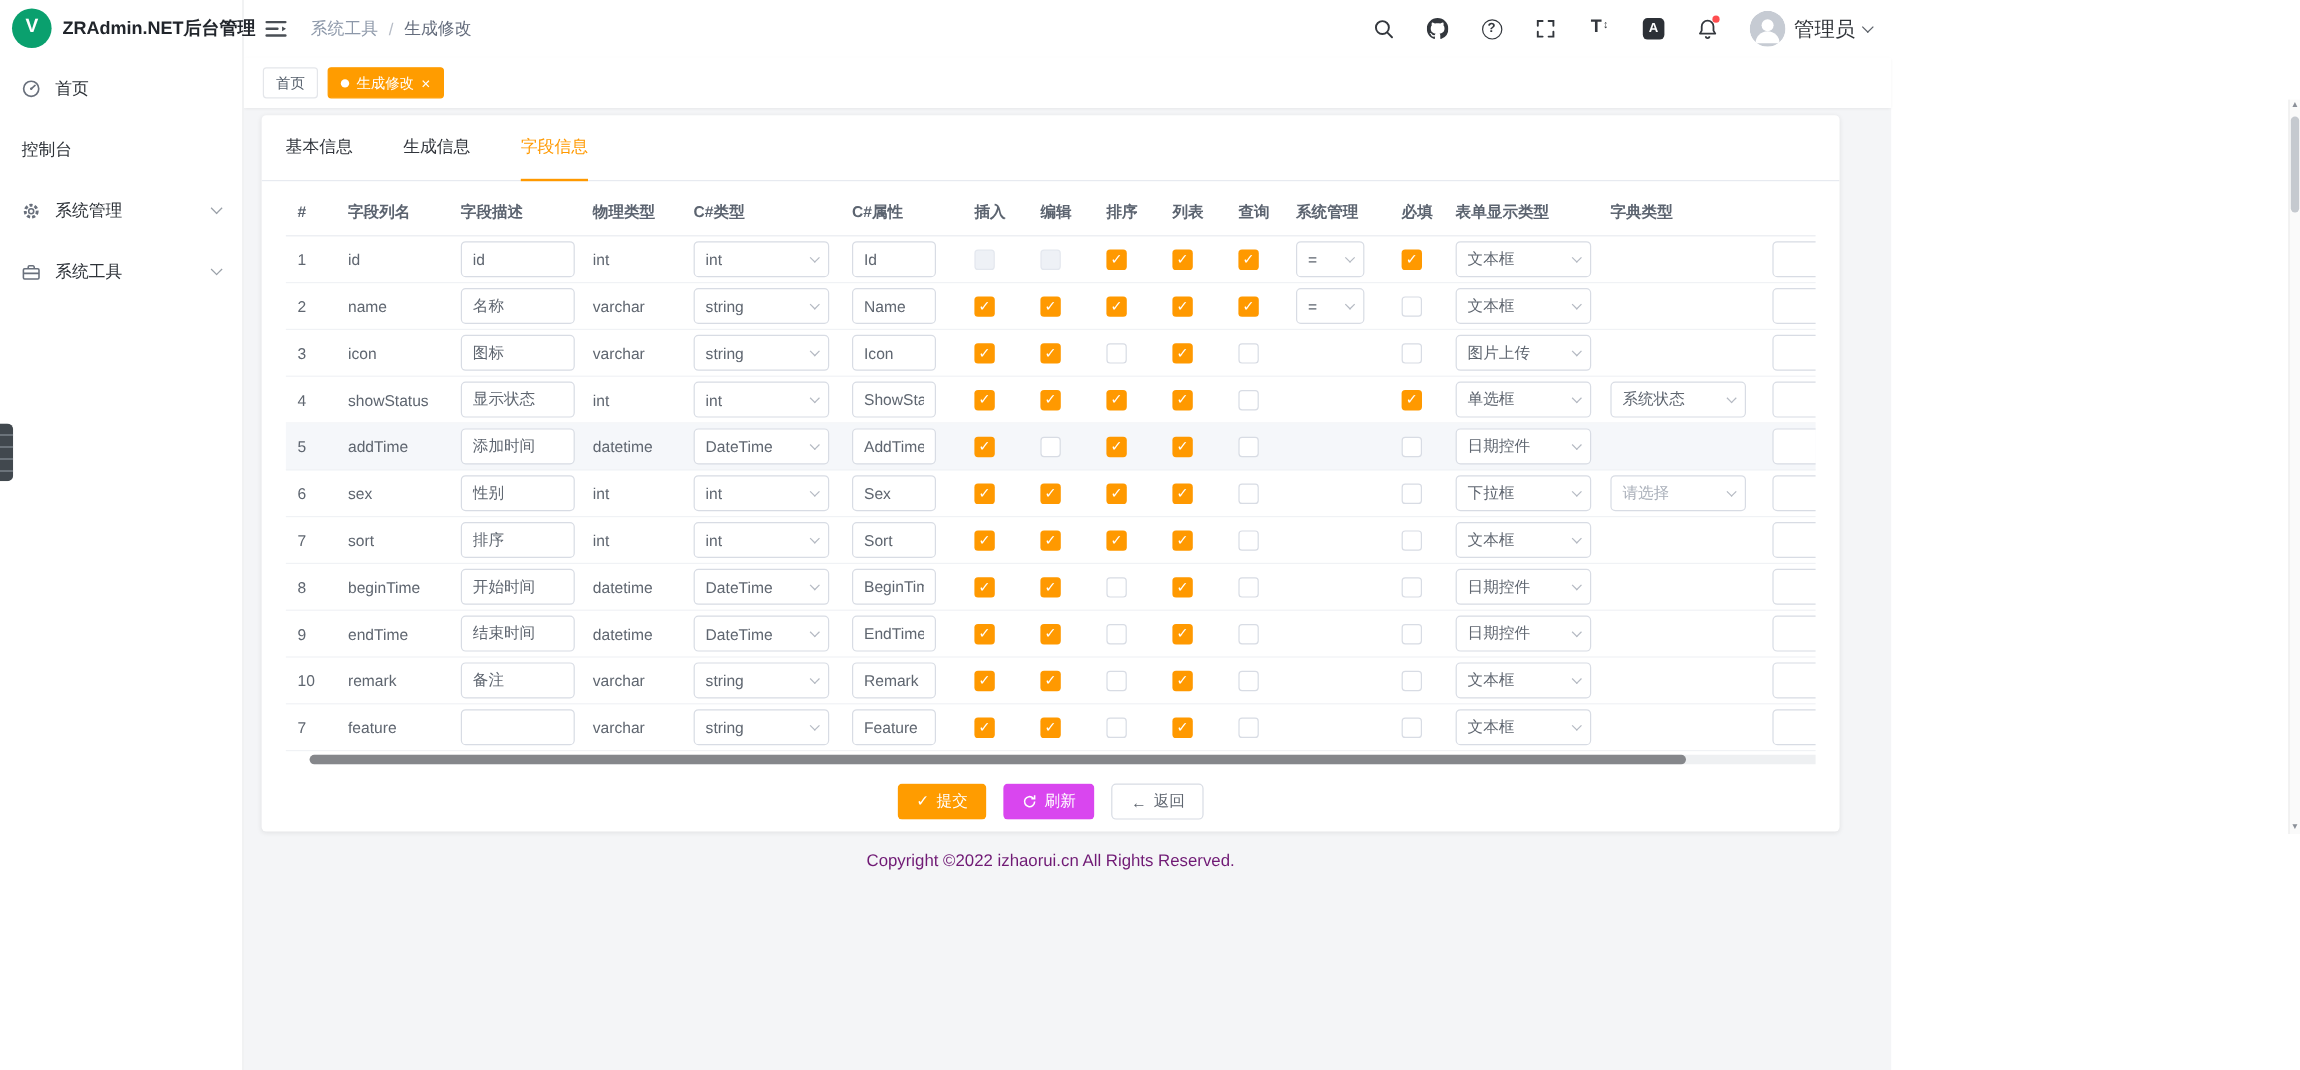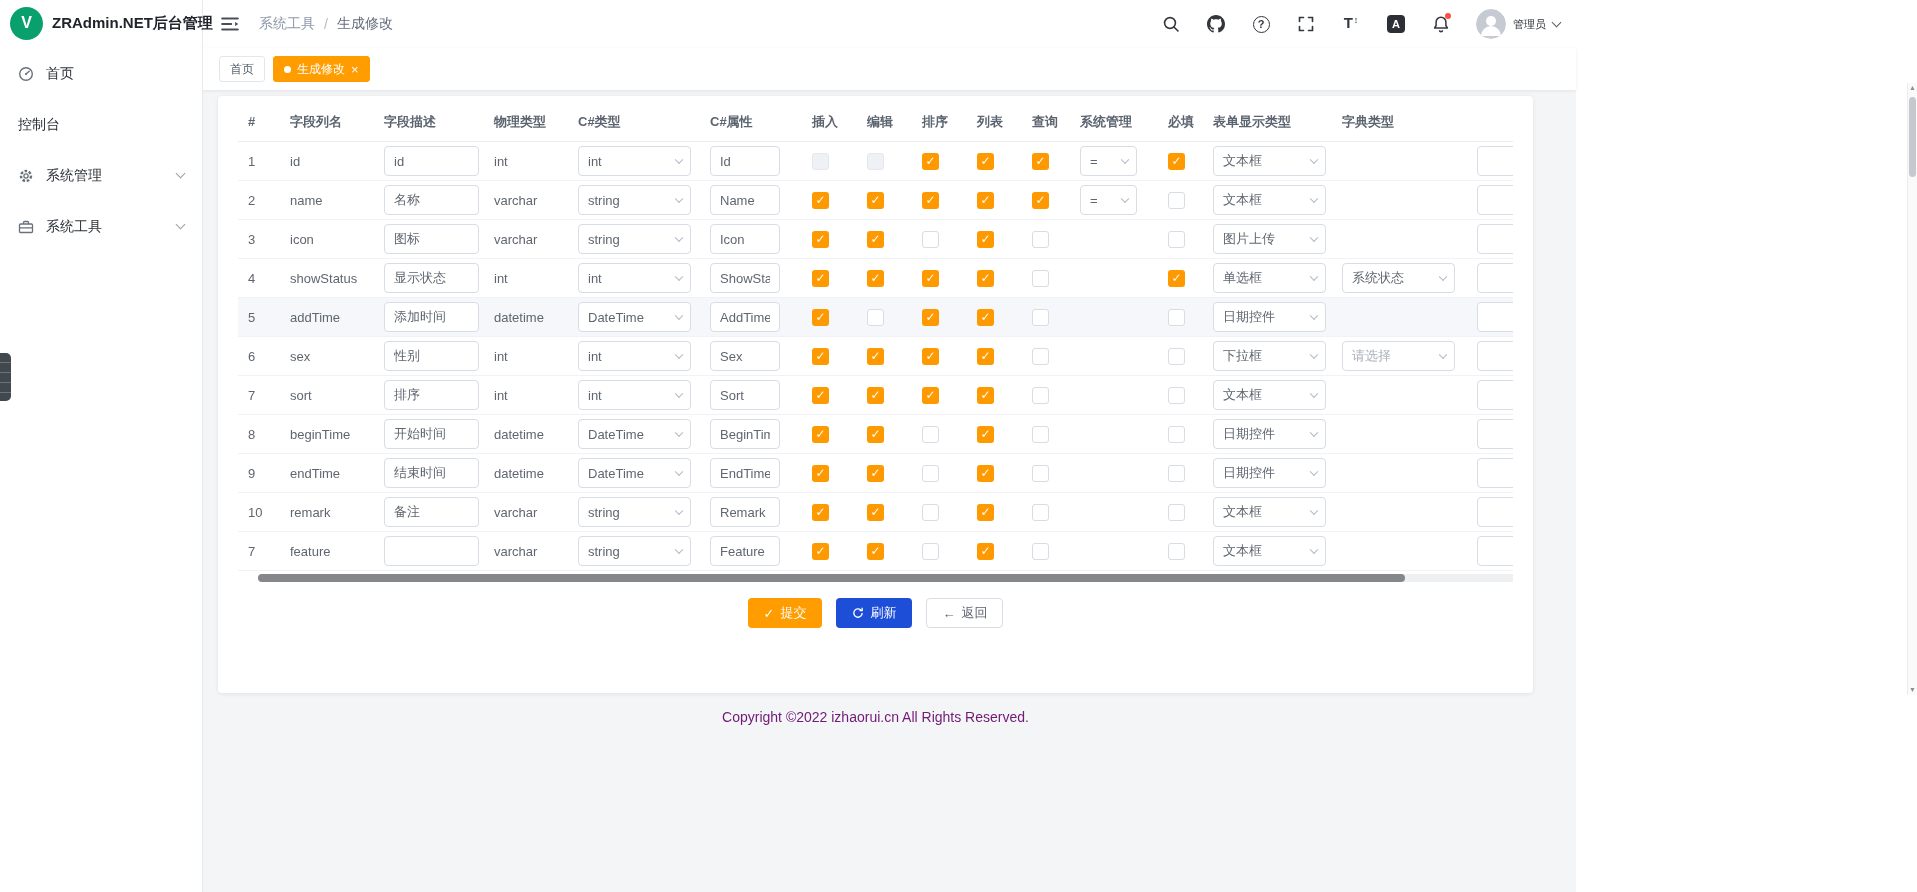--- a/index.html
+++ b/index.html
@@ -42,21 +42,21 @@
   .tbtn { width: 20px; height: 20px; display: flex; align-items: center; justify-content: center; color: #33373d; cursor: pointer; position: relative; }
   .tbtn svg { width: 18px; height: 18px; display: block; }
   .help-circle { width: 17px; height: 17px; border: 1.6px solid #33373d; border-radius: 50%; display: flex; align-items: center; justify-content: center; font-size: 11px; font-weight: bold; }
   .fontsize-ic { font-weight: bold; font-size: 15px; color: #33373d; display: flex; align-items: flex-start; }
   .fontsize-ic .fs-arrow { font-size: 9px; margin-left: 1px; margin-top: 1px; }
   .lang-badge { width: 18px; height: 18px; background: #2c3036; color: #fff; border-radius: 4px; font-size: 11px; font-weight: bold; display: flex; align-items: center; justify-content: center; }
   .bell-dot { position: absolute; top: -1px; right: 0; width: 6px; height: 6px; border-radius: 50%; background: #ff4d4f; }
   .user { display: flex; align-items: center; gap: 7px; cursor: pointer; }
   .avatar { width: 30px; height: 30px; border-radius: 50%; overflow: hidden; flex-shrink: 0; }
   .avatar svg { width: 30px; height: 30px; display: block; }
-  .user-name { font-size: 11px; color: #2f3338; }
+  .user-name { font-size: 17px; color: #2f3338; }
   .ucaret { width: 7px; height: 7px; border-right: 1.4px solid #5b6068; border-bottom: 1.4px solid #5b6068; transform: rotate(45deg); margin-top: -4px; }
   
   .tagsbar { height: 42px; background: #fff; display: flex; align-items: center; gap: 8px; padding: 0 16px; box-shadow: 0 1px 3px rgba(0,0,0,.08); position: relative; z-index: 2; flex-shrink: 0; }
   .tag { height: 26px; display: inline-flex; align-items: center; padding: 0 10px; font-size: 12px; border: 1px solid #e4e6ea; background: #fff; color: #56606c; border-radius: 3px; cursor: pointer; }
   .tag.active { background: #ff9c00; border-color: #ff9c00; color: #fff; }
   .tag-dot { width: 7px; height: 7px; border-radius: 50%; background: #fff; margin-right: 6px; }
   .tag-close { margin-left: 6px; font-size: 13px; line-height: 1; }
   
   .content { flex: 1; background: #f4f5f7; padding: 6px 0 0 15px; overflow: hidden; }
   .card { width: 1315px; height: 597px; background: #fff; border-radius: 4px; box-shadow: 0 1px 4px rgba(0,0,0,.08); overflow: hidden; }
@@ -85,21 +85,21 @@
   .cb.checked { background: #ff9900; }
   .cb.checked::after { content: "✓"; color: #fff; font-size: 12px; font-weight: bold; line-height: 1; }
   .cb.unchecked { border: 1px solid #d8dce4; background: #fff; }
   .cb.disabled { border: 1px solid #e3e7ee; background: #eef1f6; cursor: not-allowed; }
   .hscroll { width: 1275px; height: 8px; margin: 3px 20px 0; background: #eef0f2; border-radius: 4px; position: relative; }
   .hthumb { position: absolute; left: 0; top: 0; width: 1147px; height: 8px; background: #85878b; border-radius: 4px; cursor: pointer; }
   .actions { display: flex; justify-content: center; gap: 14px; margin-top: 16px; width: 1315px; }
   .btn { height: 30px; padding: 0 15px; border-radius: 4px; font-size: 13px; display: inline-flex; align-items: center; gap: 6px; border: 1px solid transparent; cursor: pointer; font-family: inherit; }
   .btn .bic { display: inline-flex; align-items: center; }
   .btn-submit { background: #ff9c00; color: #fff; }
-  .btn-refresh { background: #1d4ed8; color: #fff; }
+  .btn-refresh { background: #d946ef; color: #fff; }
   .btn-refresh svg { width: 12px; height: 12px; display: block; }
   .btn-back { background: #fff; border-color: #d8dce4; color: #5f6670; }
   .copyright { margin-top: 16px; text-align: center; font-size: 14px; color: #701a75; width: 1315px; }
   
   .vscroll { position: absolute; right: 0; top: 83px; width: 10px; height: 612px; background: #fafafa; border-left: 1px solid #ececec; z-index: 5; display: flex; flex-direction: column; align-items: center; }
   .vs-arrow { font-size: 7px; color: #8a8f98; line-height: 10px; height: 10px; cursor: pointer; }
   .vs-track { flex: 1; width: 100%; position: relative; }
   .vs-thumb { position: absolute; top: 4px; left: 1px; width: 7px; height: 80px; background: #c5c9cf; border-radius: 4px; cursor: pointer; }
 </style>
 </head>
@@ -227,20 +227,25 @@
     </span>
     <span class="tag active">
       <span class="tag-dot"></span>
       <span>生成修改</span>
       <span class="tag-close">×</span>
     </span>
   </div>
 
   <div class="content">
     <div class="card">
+      <div class="panel-tabs">
+        <div class="ptab">基本信息</div>
+        <div class="ptab">生成信息</div>
+        <div class="ptab active">字段信息</div>
+      </div>
 
       <div class="table-wrap">
         <div class="thead grid-row">
           <div class="th c-pad">#</div>
           <div class="th">字段列名</div>
           <div class="th">字段描述</div>
           <div class="th">物理类型</div>
           <div class="th">C#类型</div>
           <div class="th">C#属性</div>
           <div class="th">插入</div>

